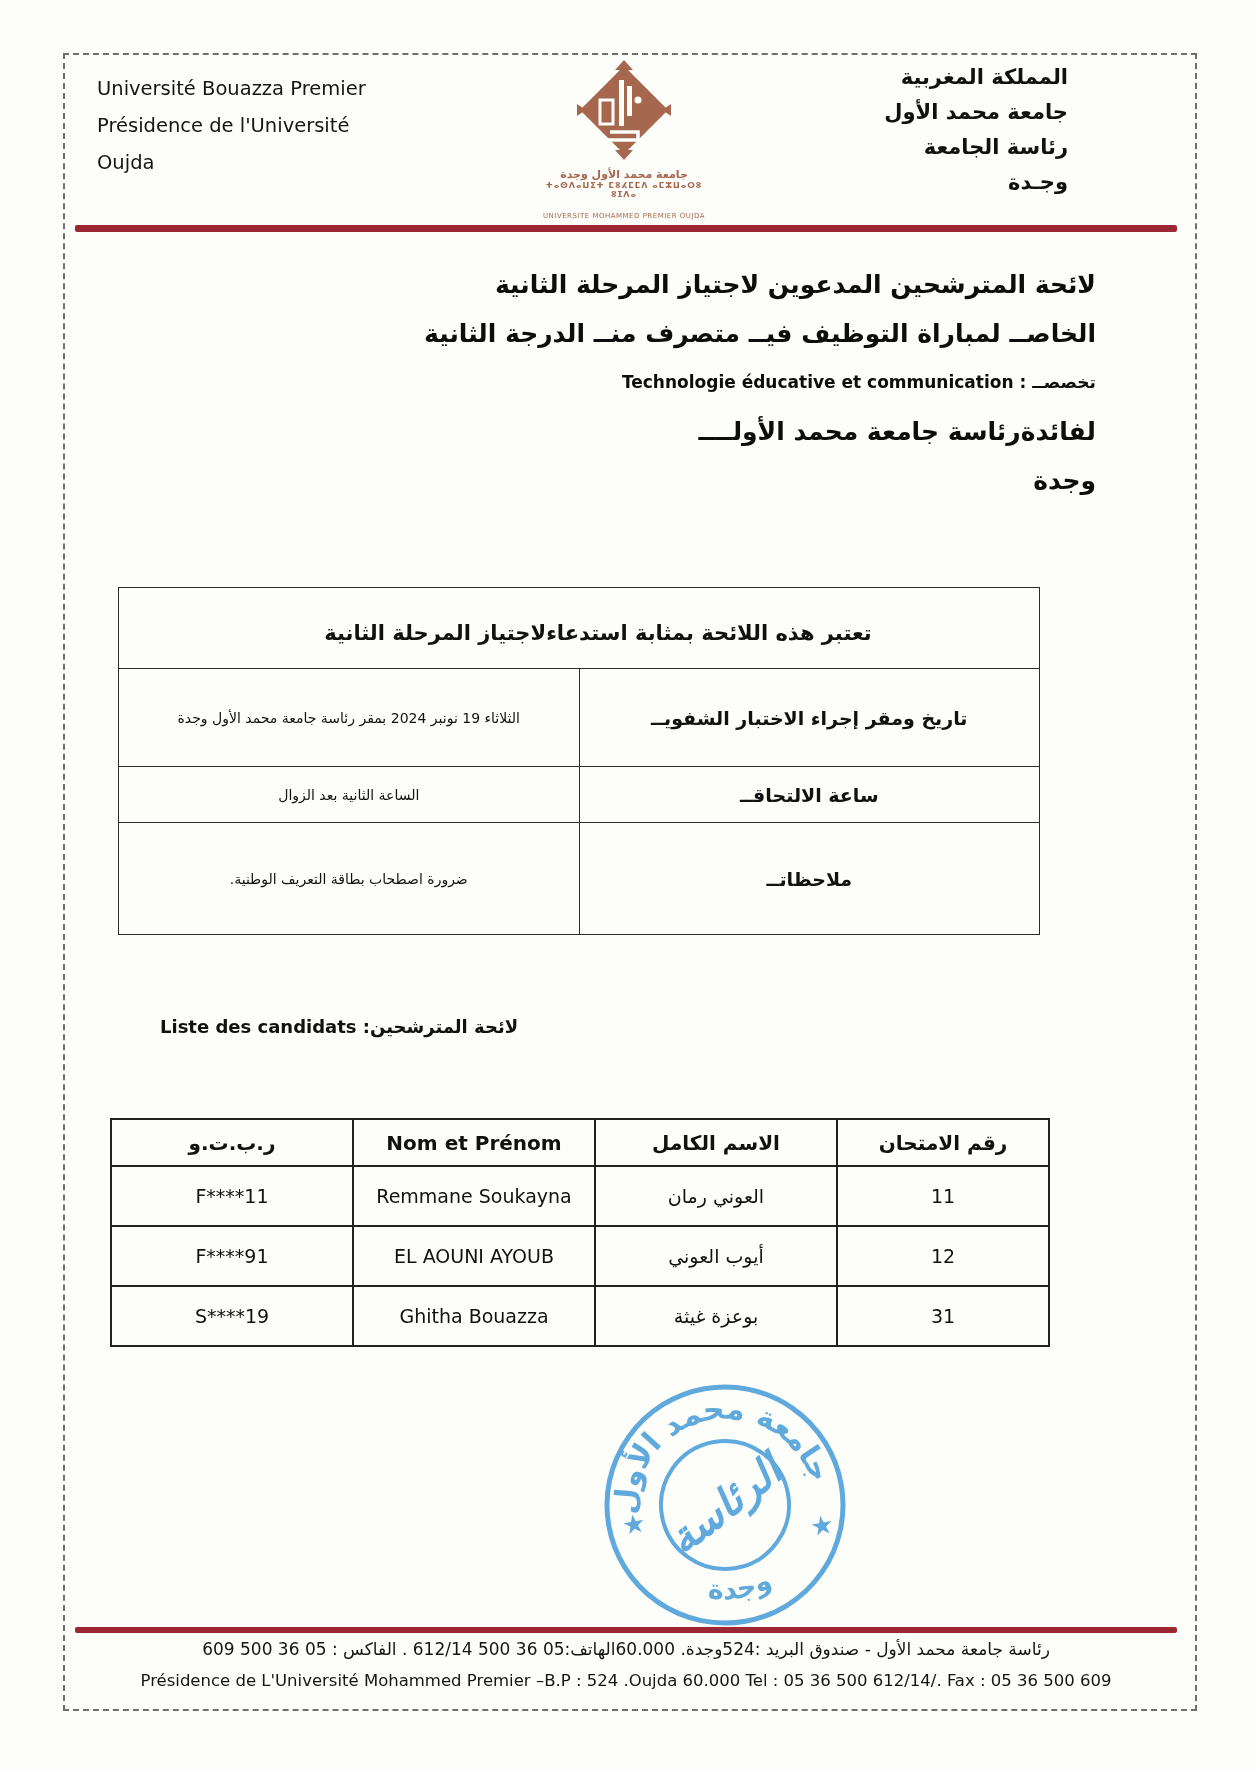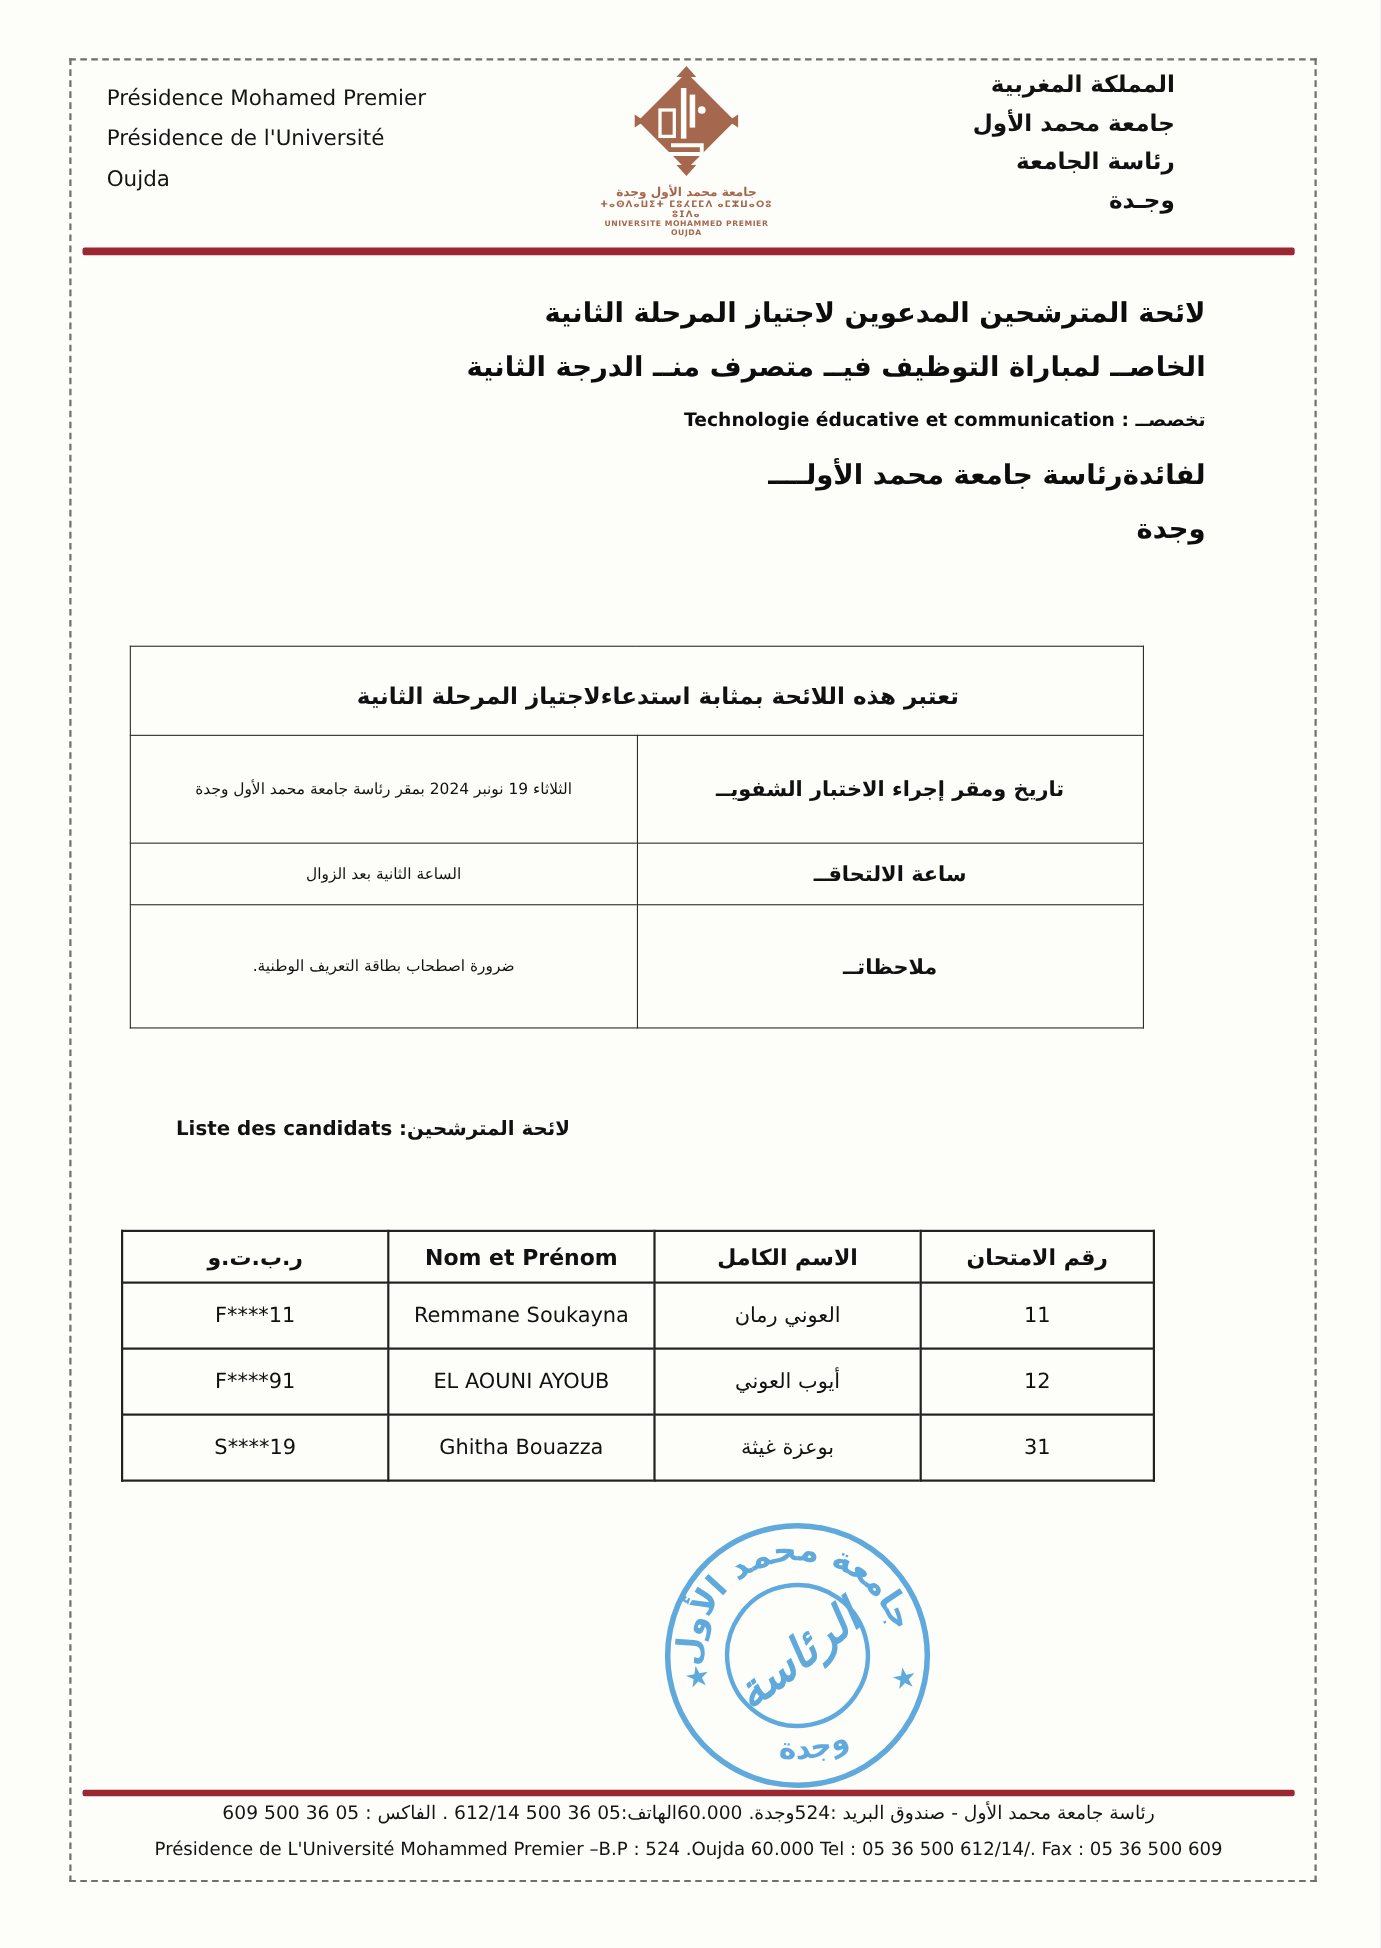--- a/index.html
+++ b/index.html
@@ -13,21 +13,21 @@
     border:2px dashed #6f6f6f;
   }
   
   .hdr-fr{position:absolute;left:97px;top:70px;font-size:19.5px;line-height:37px;color:#151515;}
   .hdr-ar{position:absolute;right:187px;top:60px;width:220px;direction:rtl;text-align:right;
           font-size:21px;font-weight:bold;line-height:35px;}
   .hdr-ar div{padding-left:4px;}
   .hdr-logo{position:absolute;left:540px;top:58px;width:168px;text-align:center;}
   .logo-cap-ar{font-size:11px;font-weight:bold;color:#a5674e;line-height:12px;margin-top:1px;}
   .logo-cap-tf{font-size:8px;font-weight:bold;color:#a5674e;line-height:9px;letter-spacing:1px;}
-  .logo-cap-la{font-size:7px;font-weight:bold;color:#a5674e;line-height:9px;letter-spacing:.5px;}
+  .logo-cap-la{font-size:7px;font-weight:normal;color:#a5674e;line-height:9px;letter-spacing:.5px;margin-top:13px;}
   
   .rule{position:absolute;left:75px;width:1102px;background:#9b2733;border-radius:2px;}
   .rule.top{top:225px;height:7px;}
   .rule.bottom{top:1627px;height:6px;}
   
   .titles{position:absolute;left:160px;top:260px;width:936px;direction:rtl;text-align:right;
           font-weight:bold;color:#0d0d0d;}
   .titles div{height:49px;line-height:49px;font-size:25px;}
   .titles .mixed{font-size:17px;}
   
@@ -56,21 +56,21 @@
   .footer-fr{position:absolute;left:75px;top:1671px;width:1102px;
              text-align:center;font-size:16.5px;color:#141414;}
 </style>
 </head>
 <body>
 
 <div class="sheet">
   <div class="page-border"></div>
 
   <div class="hdr-fr">
-    <div>Présidence Mohamed Premier</div>
+    <div>Université Bouazza Premier</div>
     <div>Présidence de l'Université</div>
     <div>Oujda</div>
   </div>
 
   <div class="hdr-logo">
     <svg width="150" height="106" viewBox="0 0 150 106">
       <g transform="translate(75,52)">
         <polygon points="0,-50 9,-40 -9,-40" fill="#a5674e"></polygon>
         <polygon points="0,50 9,40 -9,40" fill="#a5674e"></polygon>
         <polygon points="0,-44 44,0 0,44 -44,0" fill="#a5674e"></polygon>

